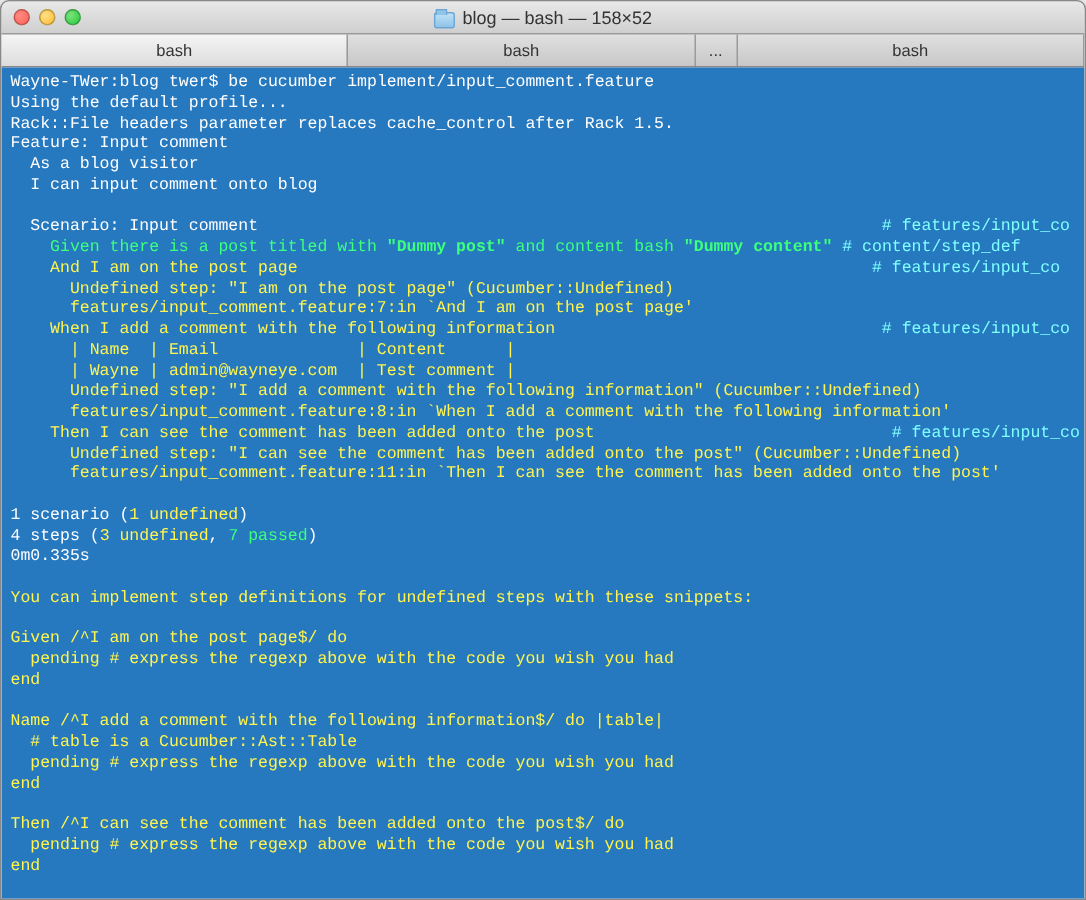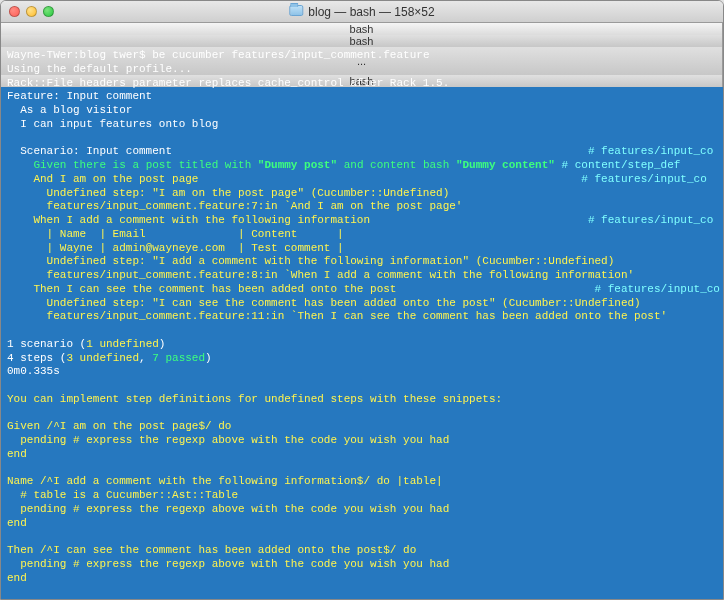--- a/index.html
+++ b/index.html
@@ -4,24 +4,24 @@
 <style>
   * { margin: 0; padding: 0; box-sizing: border-box; }
   body { font-family: Menlo, Monaco, "Courier New", monospace; font-size: 11px; background: #f0f0f0; }
   .window { width: 724px; height: 600px; border: 1px solid #888; border-radius: 6px 6px 0 0; overflow: hidden; background: #fff; box-shadow: 0 2px 8px rgba(0,0,0,0.3); }
   .titlebar { height: 22px; background: linear-gradient(#e8e8e8,#cfcfcf); border-bottom: 1px solid #9a9a9a; display: flex; align-items: center; padding: 0 8px; position: relative; }
   .traffic { display: flex; gap: 6px; }
   .dot { width: 11px; height: 11px; border-radius: 50%; border: 1px solid rgba(0,0,0,0.25); }
   .dot.red { background: radial-gradient(circle at 35% 35%, #ff8b82, #ff5f57); }
   .dot.yellow { background: radial-gradient(circle at 35% 35%, #ffe089, #ffbd2e); }
   .dot.green { background: radial-gradient(circle at 35% 35%, #7be37b, #28c840); }
-  .title-center { position: absolute; left: 50%; transform: translateX(-50%); display: flex; align-items: flex-start; gap: 5px; color: #333; font-size: 12px; font-family: -apple-system, "Lucida Grande", sans-serif; }
+  .title-center { position: absolute; left: 50%; transform: translateX(-50%); display: flex; align-items: flex-end; gap: 5px; color: #333; font-size: 12px; font-family: -apple-system, "Lucida Grande", sans-serif; }
   .folder-icon { width: 14px; height: 11px; background: linear-gradient(#bfe1f7,#8fc3e8); border: 1px solid #6aa5d4; border-radius: 2px; position: relative; }
   .folder-icon::before { content:""; position:absolute; top:-3px; left:0; width:6px; height:3px; background:#8fc3e8; border:1px solid #6aa5d4; border-bottom:none; border-radius:1px 1px 0 0; }
-  .tabbar { height: 22px; background: linear-gradient(#e0e0e0,#c7c7c7); border-bottom: 1px solid #888; display: flex; flex-direction: column; }
+  .tabbar { height: 22px; background: linear-gradient(#e0e0e0,#c7c7c7); border-bottom: 1px solid #888; display: flex; }
   .tab { flex: 1; display: flex; align-items: center; justify-content: center; border-right: 1px solid #9a9a9a; font-size: 11px; color: #333; font-family: -apple-system, "Lucida Grande", sans-serif; background: linear-gradient(#e0e0e0,#c7c7c7); }
   .tab.active { background: linear-gradient(#f5f5f5,#dcdcdc); }
   .tab.overflow { flex: 0 0 28px; }
   .terminal { background: #2678bf; color: #fff; height: calc(600px - 22px - 22px); padding: 4px 6px; line-height: 1.25; overflow: hidden; white-space: pre; font-size: 11px; letter-spacing: 0; }
   .t-white { color: #ffffff; }
   .t-cyan { color: #7fffff; }
   .t-yellow { color: #fff44f; }
   .t-green { color: #3dff7e; font-weight: bold; }
   .t-bgreen { color: #3dff7e; }
 </style>
@@ -49,26 +49,26 @@
         <span>bash</span>
       </div>
     <div class="tab overflow">
         <span>...</span>
       </div>
     <div class="tab">
         <span>bash</span>
       </div>
   </div>
 
-  <div class="terminal"><span class="t-white">Wayne-TWer:blog twer$ </span><span class="t-white">be cucumber features/input_comment.feature</span>
+  <div class="terminal"><span class="t-white">Wayne-TWer:blog twer$ </span><span class="t-white">be cucumber implement/input_comment.feature</span>
 <span class="t-white">Using the default profile...</span>
 <span class="t-white">Rack::File headers parameter replaces cache_control after Rack 1.5.</span>
 <span class="t-white">Feature: Input comment</span>
 <span class="t-white">  As a blog visitor</span>
-<span class="t-white">  I can input features onto blog</span>
+<span class="t-white">  I can input comment onto blog</span>
 
 <span class="t-white">  Scenario: Input comment</span>                                                               <span class="t-cyan"># features/input_co</span>
 <span class="t-bgreen">    Given </span><span class="t-bgreen">there is a post titled with </span><span class="t-green">"Dummy post"</span><span class="t-bgreen"> and content bash </span><span class="t-green">"Dummy content"</span><span class="t-cyan"> # content/step_def</span>
 <span class="t-yellow">    And I am on the post page</span>                                                          <span class="t-cyan"># features/input_co</span>
 <span class="t-yellow">      Undefined step: "I am on the post page" (Cucumber::Undefined)</span>
 <span class="t-yellow">      features/input_comment.feature:7:in `And I am on the post page'</span>
 <span class="t-yellow">    When I add a comment with the following information</span>                                 <span class="t-cyan"># features/input_co</span>
 <span class="t-yellow">      | Name  | Email              | Content      |</span>
 <span class="t-yellow">      | Wayne | admin@wayneye.com  | Test comment |</span>
 <span class="t-yellow">      Undefined step: "I add a comment with the following information" (Cucumber::Undefined)</span>

